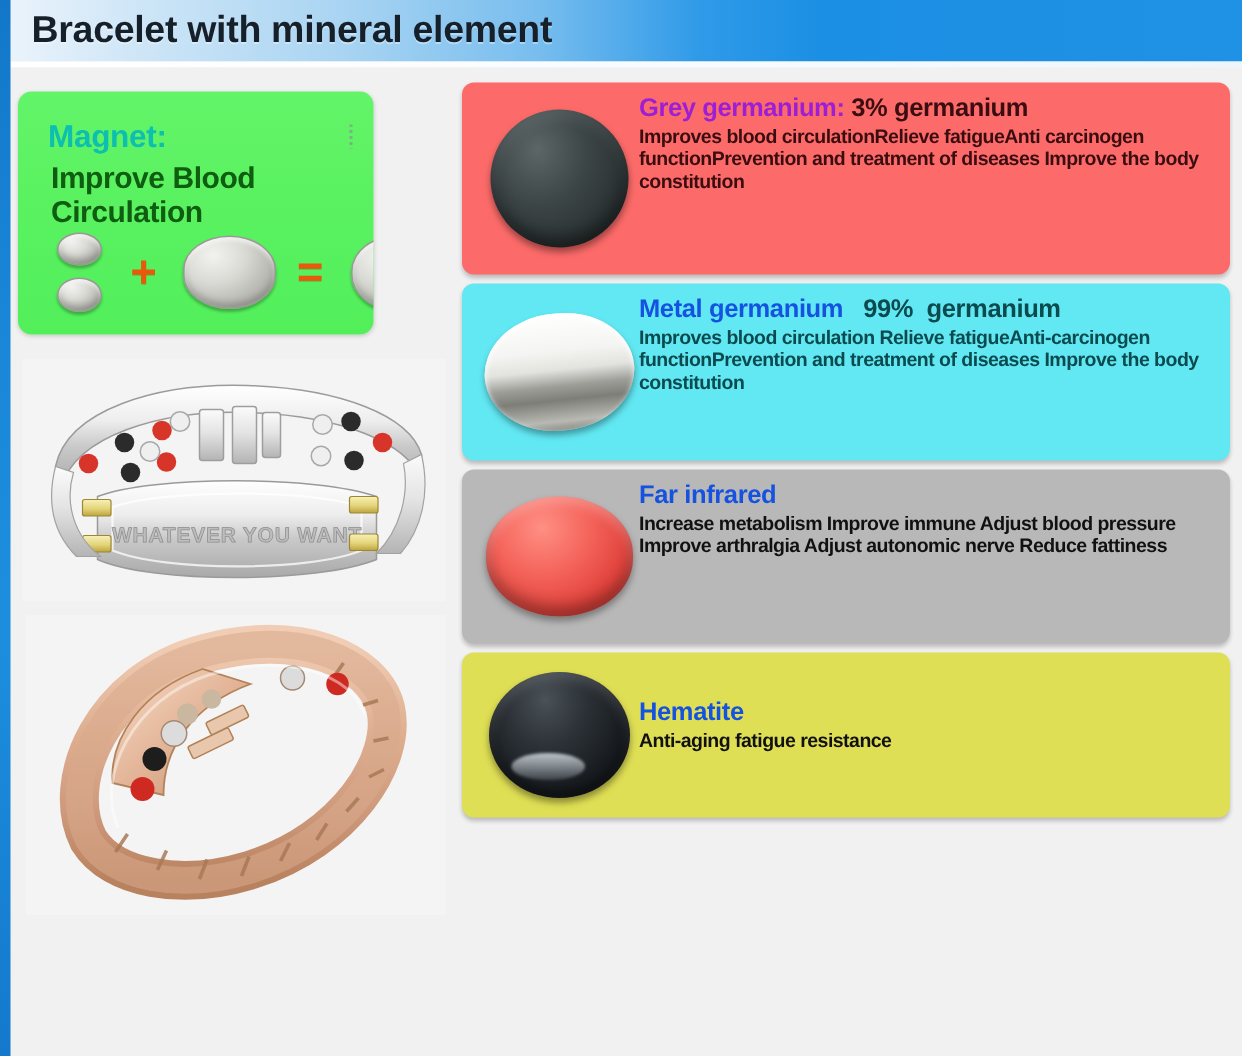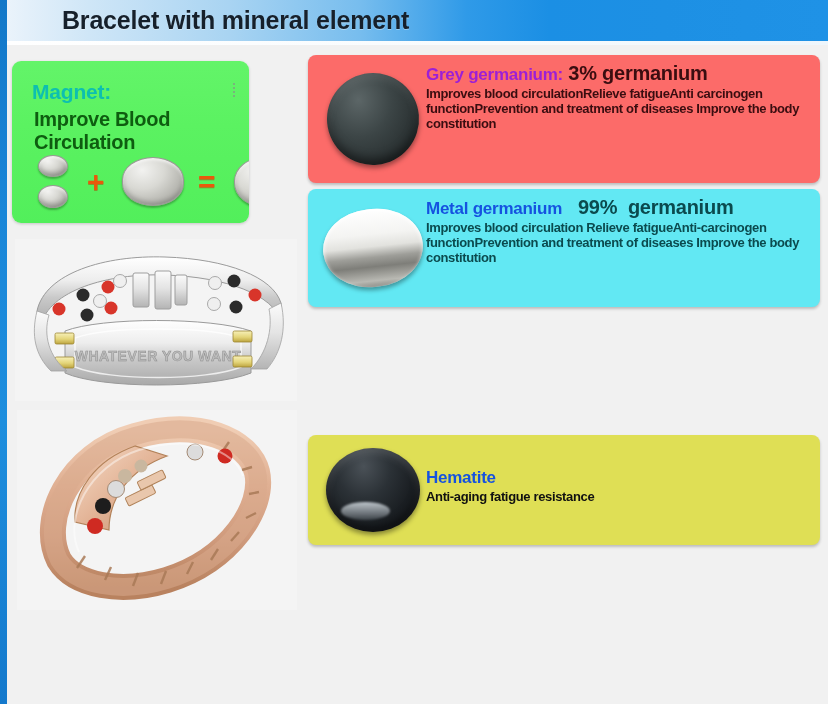--- a/index.html
+++ b/index.html
@@ -22,21 +22,20 @@
     background:linear-gradient(180deg,#1277c8 0%,#1a86d8 30%,#1d8ede 60%,#1479cc 100%);
     z-index:6;
   }
 
   
   .header{
     position:absolute; left:7px; top:0; width:821px; height:41px;
     background:linear-gradient(90deg,#eaf3fb 0%,#cfe6f7 10%,#a9d4f2 27%,#77bdee 43%,#2f9ae8 56%,#1b8fe4 66%,#1d90e4 80%,#1f92e6 100%);
     display:flex; align-items:center;
     overflow:hidden;
-    padding-left:41px;
   }
   .header-title{
     font-size:25px; font-weight:bold; color:#16202b;
     padding-left:14px; letter-spacing:-0.2px;
     white-space:nowrap;
     text-shadow:0 1px 0 rgba(255,255,255,.35);
   }
   .header-underline{
     position:absolute; left:7px; top:41px; width:821px; height:4px;
     background:linear-gradient(90deg,#ffffff 0%,#f7fbfe 60%,#eef6fc 100%);
@@ -124,21 +123,21 @@
     display:flex; align-items:center; justify-content:center;
   }
   .panel .ptext{
     position:absolute; left:118px; right:10px; top:7px;
   }
   .ptitle{
     font-size:17px; font-weight:bold; letter-spacing:-.25px;
     display:inline;
   }
   .ptitle-tail{
-    font-size:20px; font-weight:bold; letter-spacing:-.25px;
+    font-size:17px; font-weight:bold; letter-spacing:-.25px;
     display:inline;
   }
   .pbody{
     font-size:13px; font-weight:bold; line-height:1.17;
     letter-spacing:-.35px; margin-top:1px;
   }
 
   
   #panel-grey    { top:10px;  height:128px; background:#fc6b69; }
   #panel-metal   { top:144px; height:118px; background:#62e8f3; }
@@ -356,20 +355,31 @@
           <div class="stone stone-metal"></div>
         </div>
         <div class="ptext">
           <div>
             <span class="ptitle" style="color:#1552e0">Metal germanium</span><span class="ptitle-tail" style="color:#0b4a4e; white-space:pre">   99%  germanium</span>
           </div>
           <div class="pbody" style="color:#0b4a4e">Improves blood circulation Relieve fatigueAnti-carcinogen functionPrevention and treatment of diseases Improve the body constitution</div>
         </div>
       </div>
 
+      <div class="panel" id="panel-far">
+        <div class="stone-wrap">
+          <div class="stone stone-far"></div>
+        </div>
+        <div class="ptext">
+          <div>
+            <span class="ptitle" style="color:#1552e0">Far infrared</span><span class="ptitle-tail" style="color:#111111"></span>
+          </div>
+          <div class="pbody" style="color:#111111">Increase metabolism Improve immune Adjust blood pressure Improve arthralgia Adjust autonomic nerve Reduce fattiness</div>
+        </div>
+      </div>
 
       <div class="panel" id="panel-hema">
         <div class="stone-wrap">
           <div class="stone stone-hema"></div>
         </div>
         <div class="ptext" style="top:30px">
           <div>
             <span class="ptitle" style="color:#1552e0">Hematite</span><span class="ptitle-tail" style="color:#111111"></span>
           </div>
           <div class="pbody" style="color:#111111">Anti-aging fatigue resistance</div>

